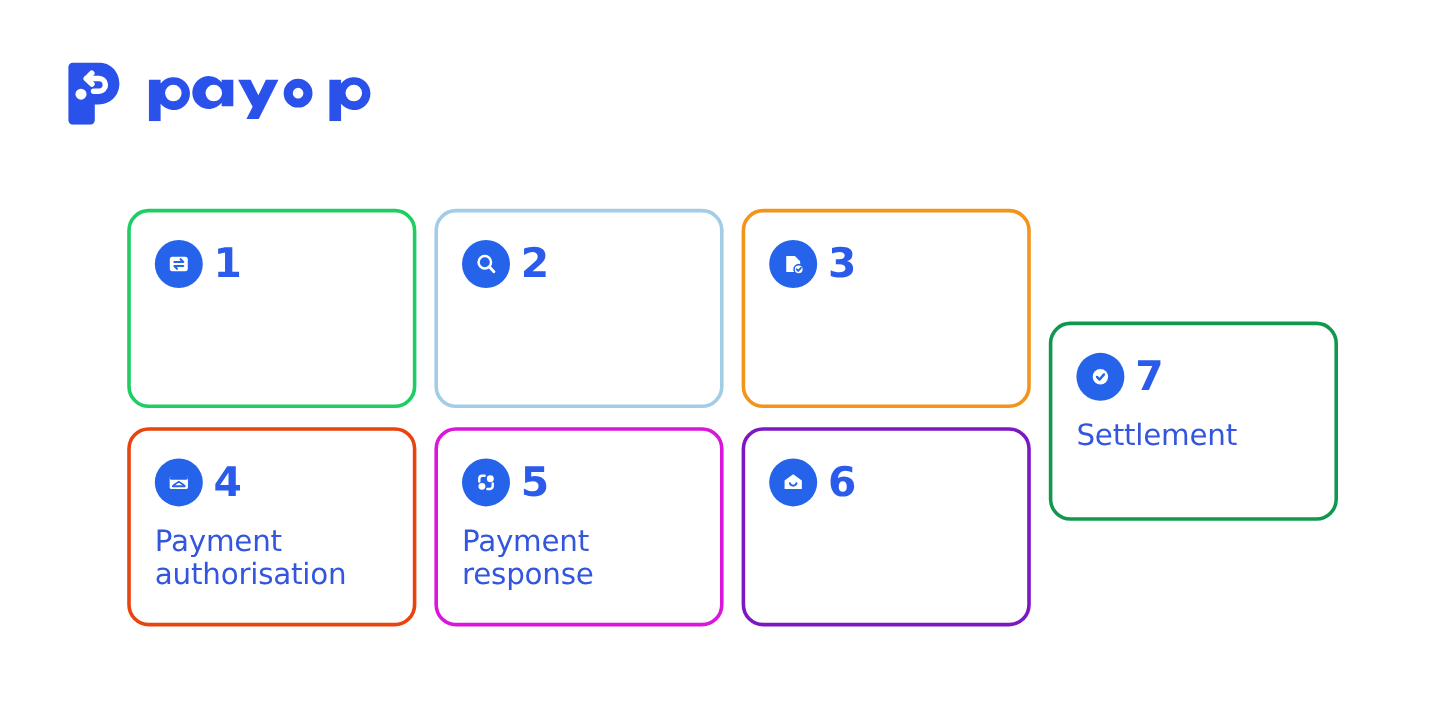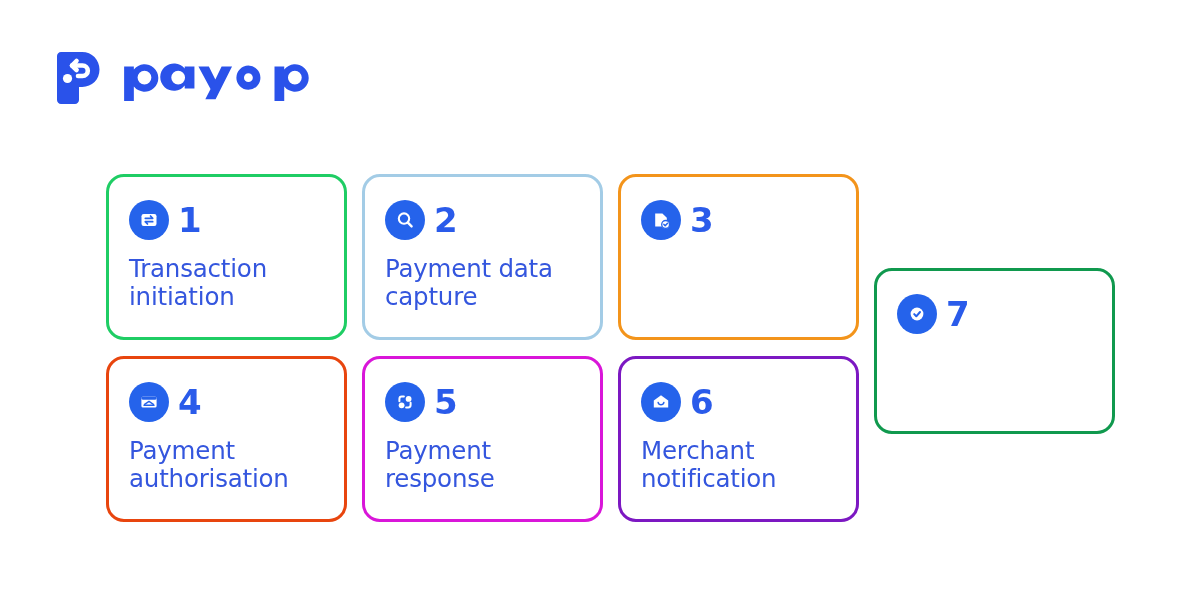--- a/index.html
+++ b/index.html
@@ -133,36 +133,32 @@
   <div class="card" id="card-1" style="border-color: rgb(31, 205, 100);">
     <div class="card-head">
       <span class="icon-badge">
         <svg width="24" height="24" viewBox="0 0 24 24">
           <rect x="4.5" y="6" width="15" height="12" rx="2.2" fill="#ffffff"></rect>
           <path d="M8.3 10.3 h7.4 M15.7 10.3 l-2.2 -2.3 M15.7 13.7 h-7.4 M8.3 13.7 l2.2 2.3" stroke="#2563eb" stroke-width="1.7" fill="none" stroke-linecap="round" stroke-linejoin="round"></path>
         </svg>
       </span>
       <span class="step-num">1</span>
     </div>
-    <div class="card-label">Transaction
-initiation</div>
   </div>
 
   <div class="card" id="card-2" style="border-color: rgb(163, 204, 230);">
     <div class="card-head">
       <span class="icon-badge">
         <svg width="24" height="24" viewBox="0 0 24 24">
           <circle cx="11" cy="10.6" r="5.2" fill="none" stroke="#ffffff" stroke-width="2.1"></circle>
           <path d="M14.9 14.6 L18.6 18.4" stroke="#ffffff" stroke-width="2.4" stroke-linecap="round"></path>
         </svg>
       </span>
       <span class="step-num">2</span>
     </div>
-    <div class="card-label">Payment data
-capture</div>
   </div>
 
   <div class="card" id="card-3" style="border-color: rgb(243, 148, 27);">
     <div class="card-head">
       <span class="icon-badge">
         <svg width="24" height="24" viewBox="0 0 24 24">
           <path d="M6.2 5.4 h7.2 l4.4 4.4 v8.8 h-11.6 Z" fill="#ffffff"></path>
           <circle cx="16.6" cy="16.4" r="3.9" fill="#ffffff" stroke="#2563eb" stroke-width="1.3"></circle>
           <path d="M14.9 16.4 l1.3 1.4 l2.3 -2.6" fill="none" stroke="#2563eb" stroke-width="1.5" stroke-linecap="round" stroke-linejoin="round"></path>
         </svg>
@@ -206,29 +202,28 @@
   <div class="card" id="card-6" style="border-color: rgb(124, 24, 194);">
     <div class="card-head">
       <span class="icon-badge">
         <svg width="24" height="24" viewBox="0 0 24 24">
           <path d="M4.8 17.6 V10.4 L12 5.2 l7.2 5.2 v7.2 Z" fill="#ffffff"></path>
           <path d="M9.2 12.6 a2.9 2.9 0 0 0 5.6 0" fill="none" stroke="#2563eb" stroke-width="1.6" stroke-linecap="round"></path>
         </svg>
       </span>
       <span class="step-num">6</span>
     </div>
-    <div class="card-label">Merchant
-notification</div>
   </div>
 
   <div class="card" id="card-7" style="border-color: rgb(16, 153, 78);">
     <div class="card-head">
       <span class="icon-badge">
         <svg width="24" height="24" viewBox="0 0 24 24">
           <circle cx="12" cy="12" r="6.4" fill="#ffffff"></circle>
           <path d="M9.2 12.1 l2.1 2.2 l3.7 -4.3" fill="none" stroke="#2563eb" stroke-width="2" stroke-linecap="round" stroke-linejoin="round"></path>
         </svg>
       </span>
       <span class="step-num">7</span>
     </div>
+    <div class="card-label">Settlement</div>
   </div>
 
 </div>
 
 </body></html>

